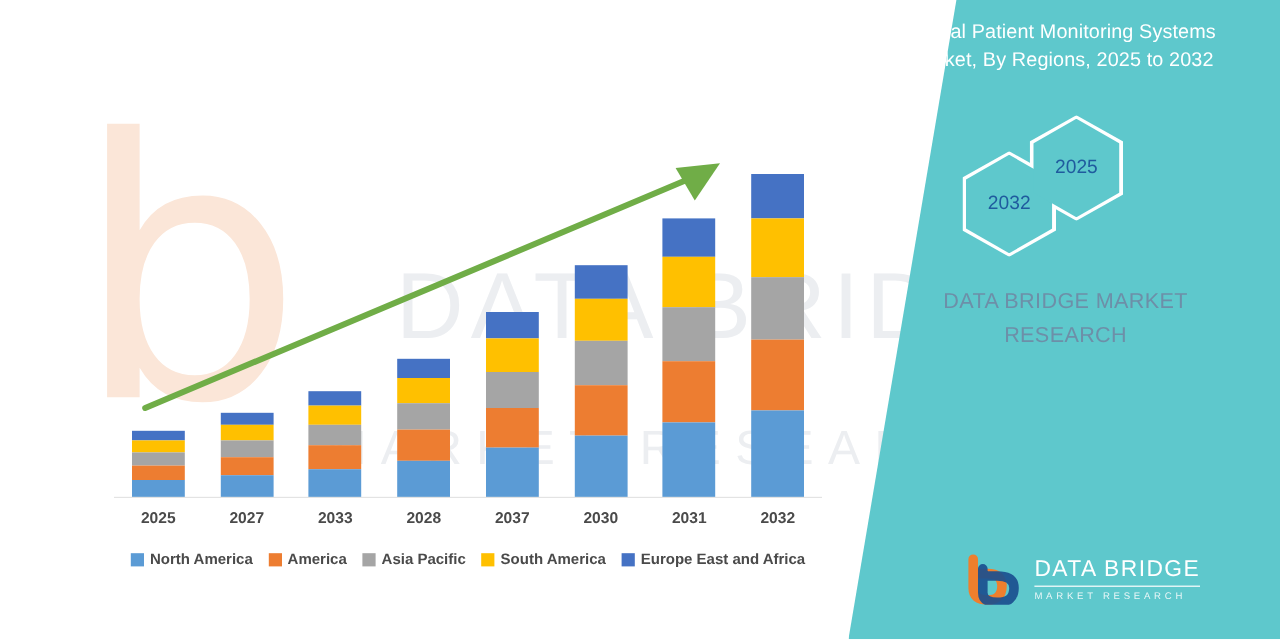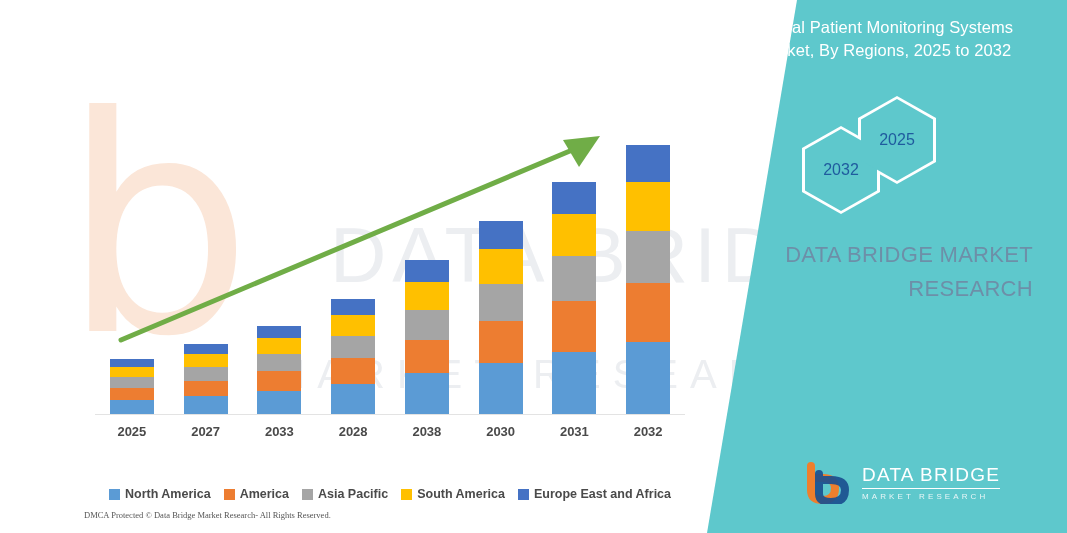--- a/index.html
+++ b/index.html
@@ -64,23 +64,23 @@
     z-index: 1;
   }
   .hex span { position: relative; z-index: 2; }
   .hex-2032 { left: 0px;  top: 30px; }
   .hex-2025 { left: 56px; top: 0px;  }
 
   .panel-brand {
     position: absolute;
     top: 238px; left: 36px;
     width: 290px;
-    text-align: right;
+    text-align: center;
     color: #6d8fa8;
-    font-size: 22px;
+    font-size: 18px;
     line-height: 1.55;
     letter-spacing: .3px;
   }
 
   
   .panel-logo {
     position: absolute;
     left: 98px; top: 460px;
     display: flex; align-items: center; gap: 9px;
   }
@@ -175,21 +175,20 @@
     font-size: 13px; font-weight: bold; color: #4a4a4a;
   }
 
   .legend {
     position: absolute;
     left: 95px; top: 459px;
     width: 590px;
     display: flex; align-items: center; justify-content: center;
     gap: 13px;
     z-index: 2;
-    margin-top: 28px;
   }
   .legend-item { display: flex; align-items: center; gap: 5px; }
   .legend-swatch { width: 11px; height: 11px; }
   .legend-label { font-size: 12.5px; font-weight: bold; color: #4a4a4a; white-space: nowrap; }
 
   .footer-left {
     position: absolute;
     left: 84px; top: 510px;
     font-size: 8.5px; color: #555;
     font-family: "Liberation Serif", serif;
@@ -277,21 +276,21 @@
       <polygon points="505,16 468,20 484,47" fill="#70ad47"></polygon>
     </svg>
   </div>
 
   <div class="axis-line"></div>
   <div class="xlabels" id="xlabels">
       <div class="xlabel">2025</div>
       <div class="xlabel">2027</div>
       <div class="xlabel">2033</div>
       <div class="xlabel">2028</div>
-      <div class="xlabel">2038</div>
+      <div class="xlabel">2037</div>
       <div class="xlabel">2030</div>
       <div class="xlabel">2031</div>
       <div class="xlabel">2032</div>
     </div>
   <div class="legend" id="legend">
       <div class="legend-item">
         <span class="legend-swatch" style="background: rgb(91, 155, 213);"></span>
         <span class="legend-label">North America</span>
       </div>
       <div class="legend-item">
@@ -305,21 +304,20 @@
       <div class="legend-item">
         <span class="legend-swatch" style="background: rgb(255, 192, 0);"></span>
         <span class="legend-label">South America</span>
       </div>
       <div class="legend-item">
         <span class="legend-swatch" style="background: rgb(69, 114, 196);"></span>
         <span class="legend-label">Europe East and Africa</span>
       </div>
     </div>
 
-  <div class="footer-left">DMCA Protected © Data Bridge Market Research- All Rights Reserved.</div>
 
   <div class="right-panel">
     <div class="panel-title">Global Patient Monitoring Systems Market, By Regions, 2025 to 2032</div>
 
     <div class="hex-wrap">
       <div class="hex hex-2032">
         <span>2032</span>
       </div>
       <div class="hex hex-2025">
         <span>2025</span>

